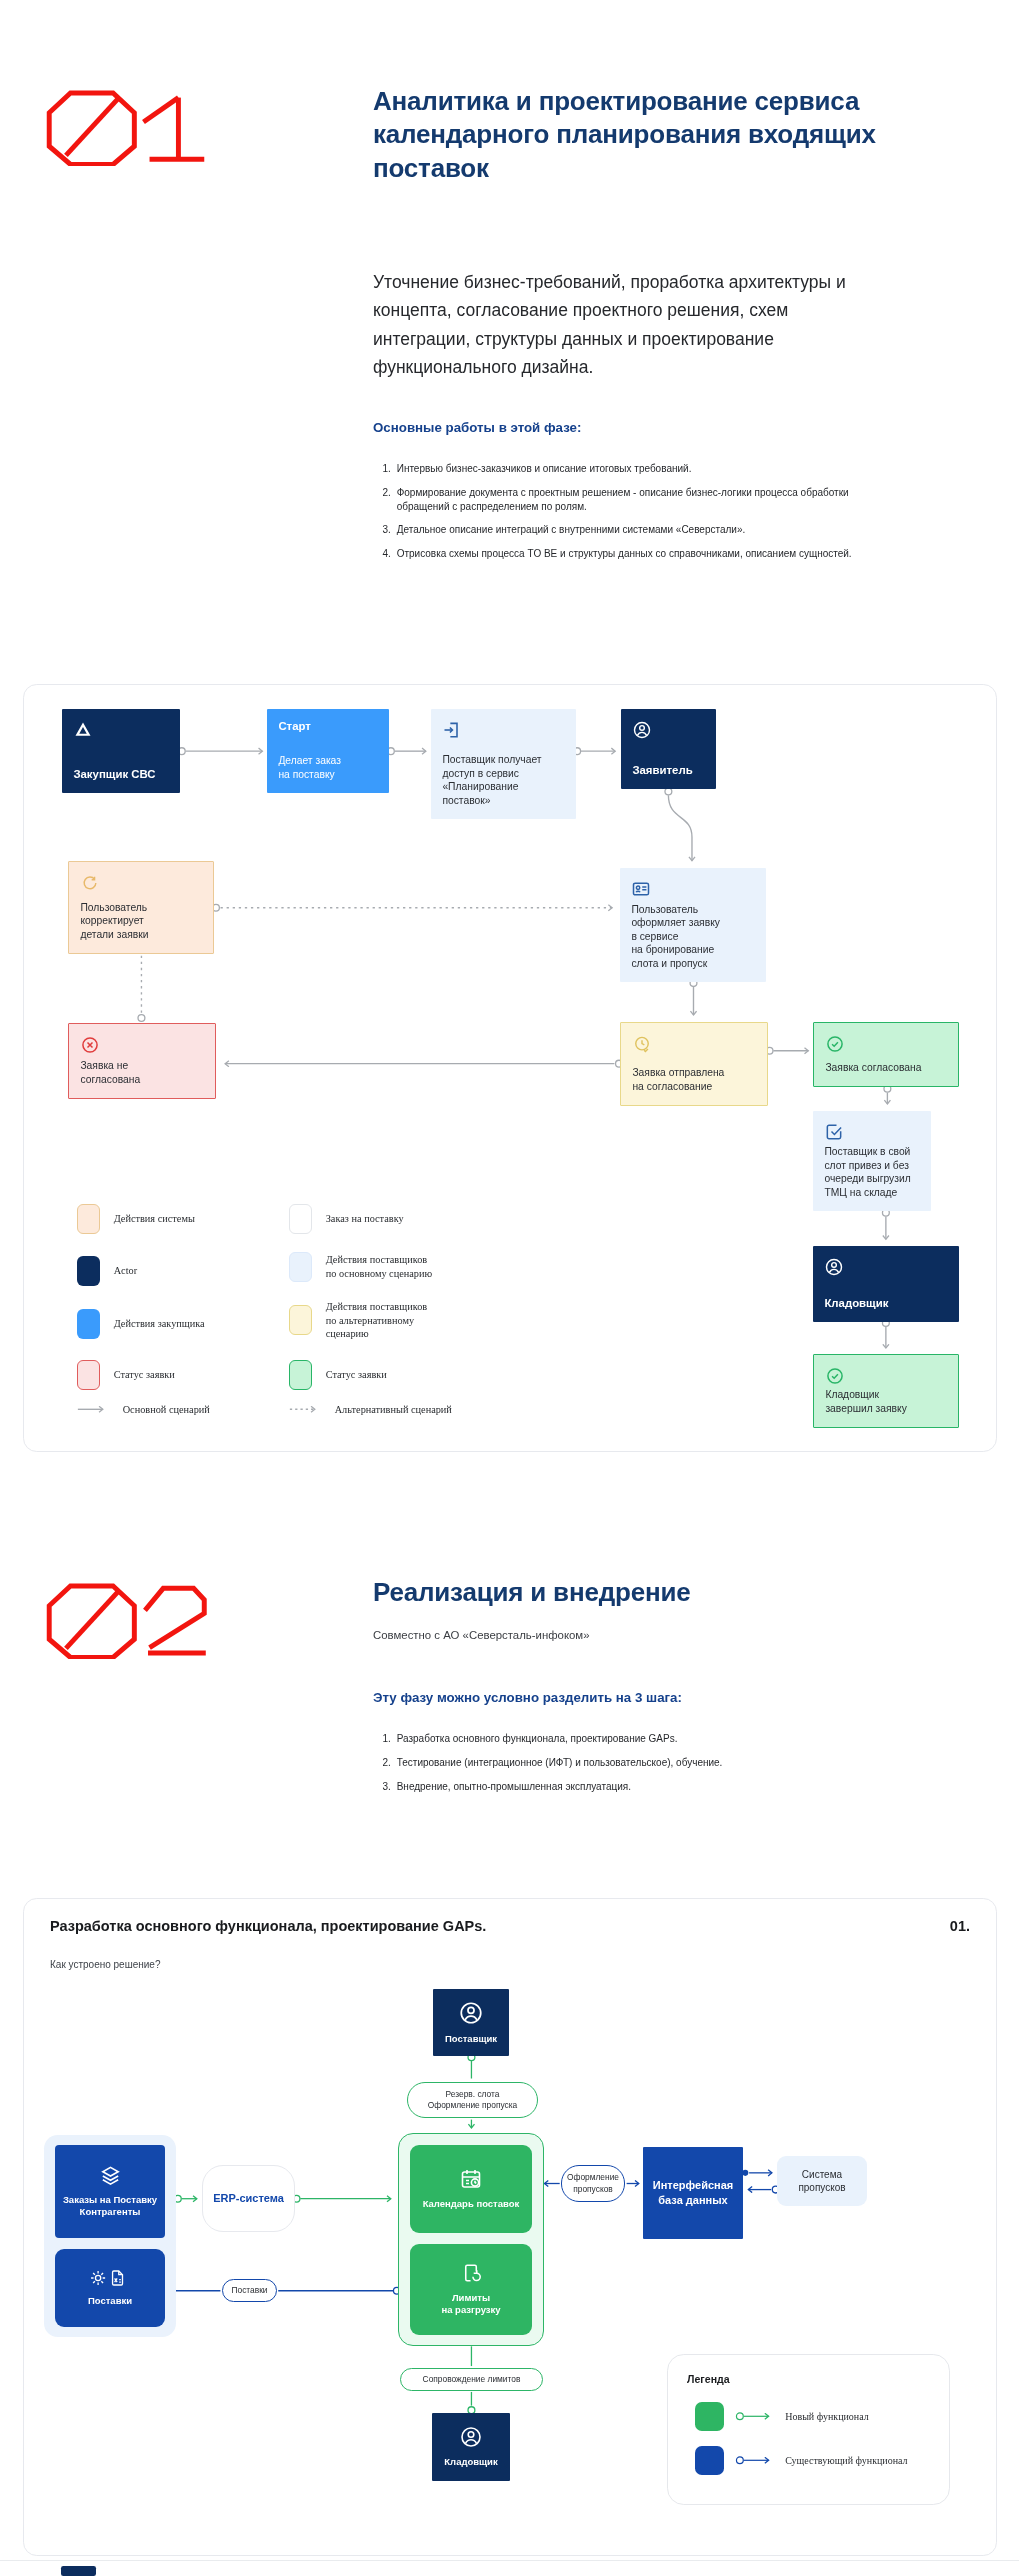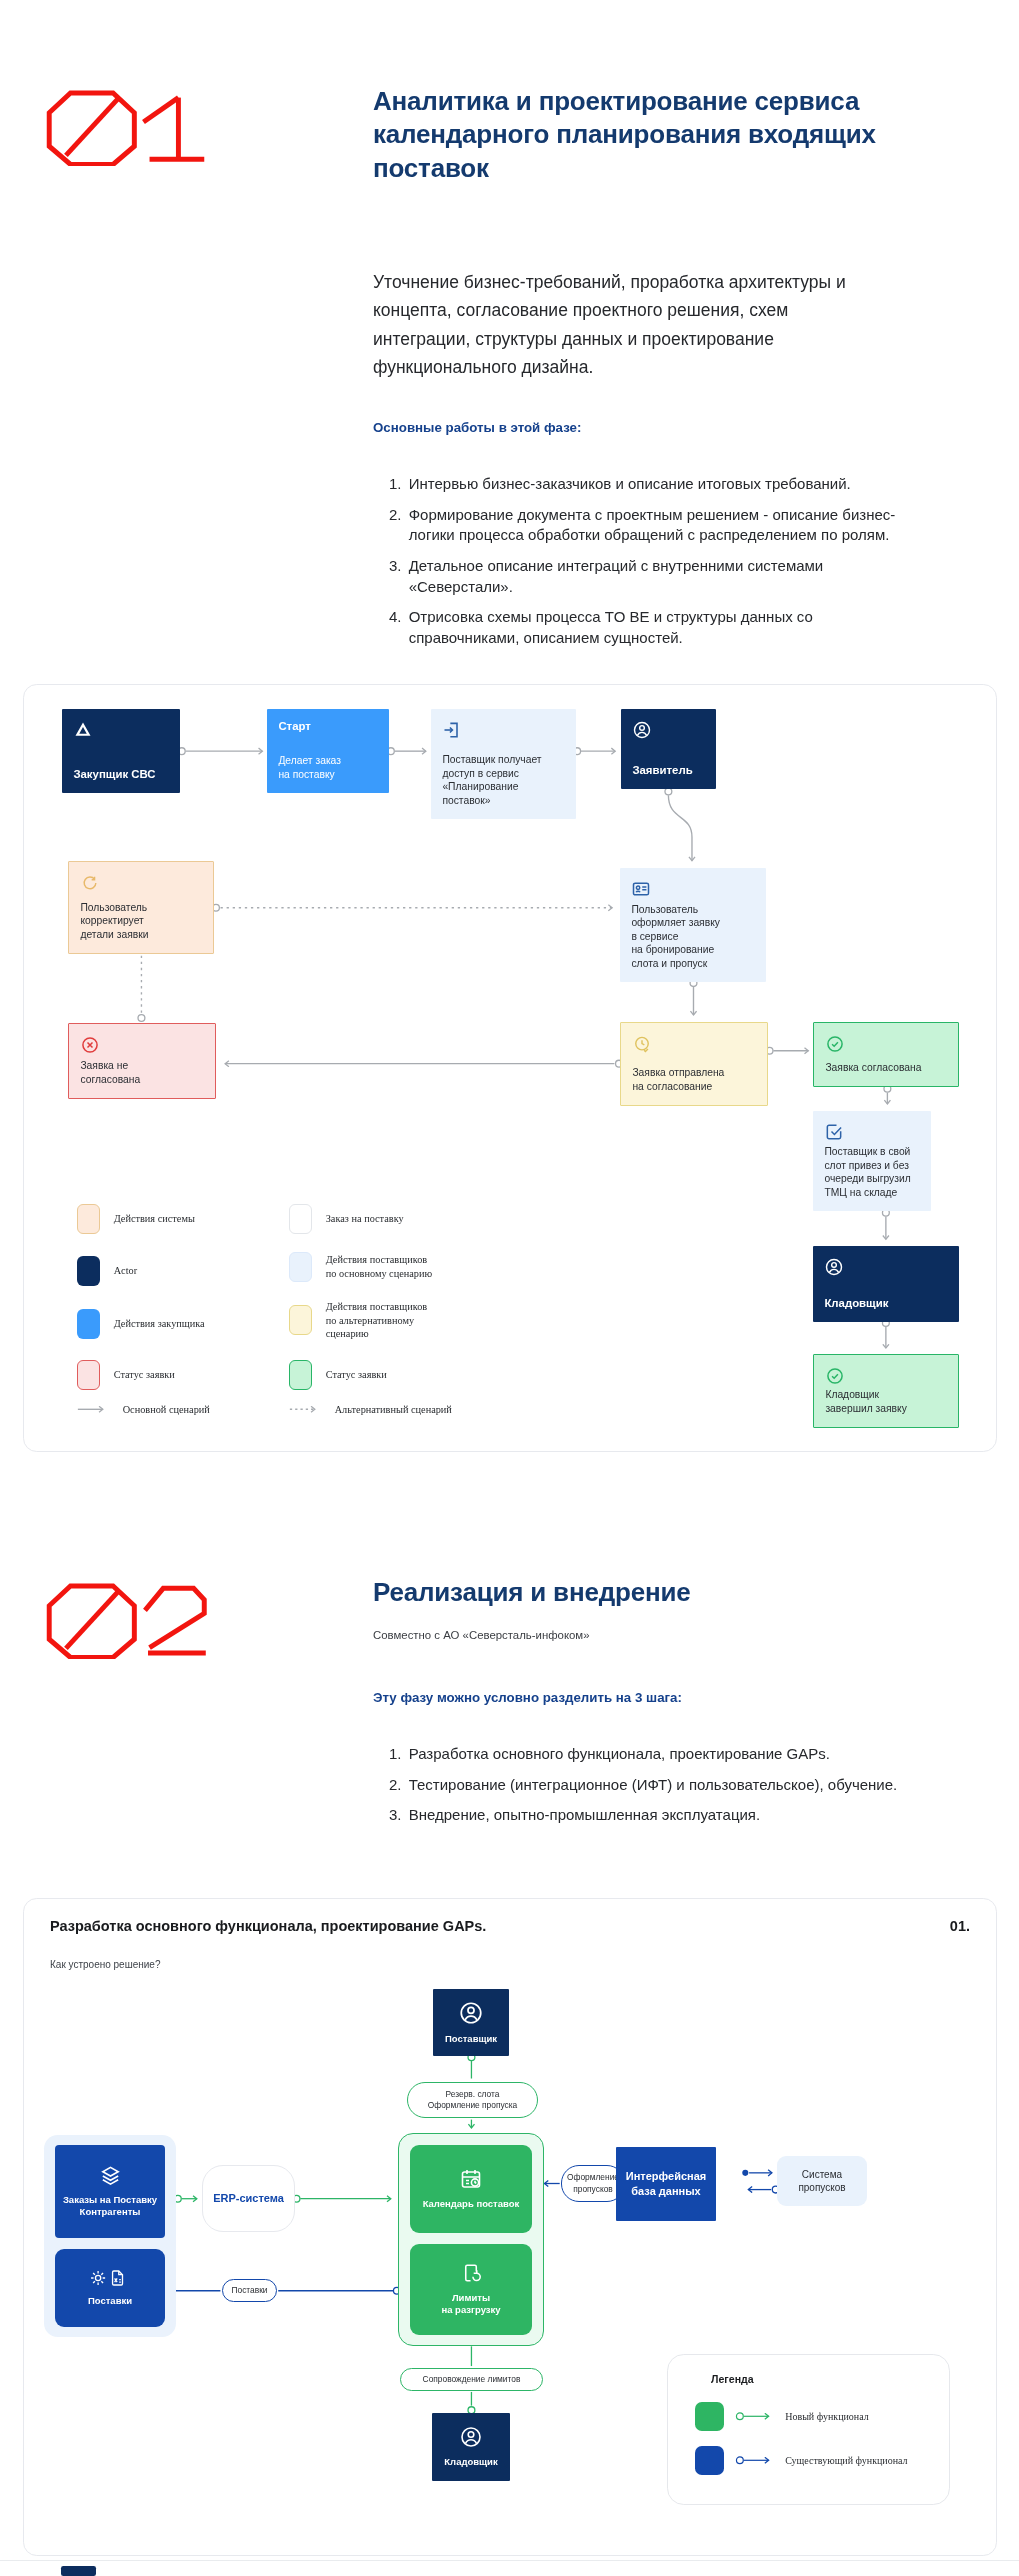--- a/index.html
+++ b/index.html
@@ -6,21 +6,21 @@
   body{width:1019px;height:2576px;font-family:"Liberation Sans","DejaVu Sans",sans-serif;color:#26282c;position:relative;overflow:hidden;}
   .page{position:absolute;inset:0;}
   .abs{position:absolute;}
   .sr{position:absolute;width:0.8px;height:0.8px;overflow:hidden;clip:rect(0 0 0 0);}
 
   
   .big-title{font-size:26px;line-height:1.28;font-weight:bold;color:#143a6e;letter-spacing:-0.2px;margin:0;}
   .intro{font-size:17.5px;line-height:1.62;color:#26282c;margin:0;}
   .bluehead{font-size:13.3px;font-weight:bold;color:#15418c;margin:0;}
   .subtle{font-size:11.4px;color:#3a3d42;margin:0;}
-  ol.tasks{margin:16px;padding-left:16.7px;font-size:15px;line-height:1.38;color:#26282c;}
+  ol.tasks{margin:4px;padding-left:16.7px;font-size:10px;line-height:1.38;color:#26282c;}
   ol.tasks li{margin-bottom:10px;padding-left:3px;}
 
   
   .card{position:absolute;background:#fff;border:1.1px solid #e7e9ee;border-radius:13.7px;box-sizing:border-box;}
   .wires{position:absolute;left:0;top:0;pointer-events:none;}
 
   
   .node{position:absolute;box-sizing:border-box;border-radius:1px;padding:11.4px;display:flex;flex-direction:column;justify-content:space-between;}
   .node .nlabel{font-size:10.3px;line-height:1.32;white-space:pre-line;color:#2b2e33;}
   .navy{background:#0c2d5e;}
@@ -63,21 +63,21 @@
   .sw-peach{background:#fdeadc;border:1.1px solid #ebc995;}
   .sw-navy{background:#0c2d5e;}
   .sw-blue{background:#3a9bfc;}
   .sw-pink{background:#fbe3e3;border:1.1px solid #e05c5c;}
   .sw-white{background:#fff;border:1.1px solid #e3e6ea;}
   .sw-lb{background:#e9f2fc;border:1.1px solid #dce9fa;}
   .sw-yel{background:#fcf5da;border:1.1px solid #e8d88a;}
   .sw-grn{background:#c7f3d7;border:1.1px solid #28b567;}
 
   .lg2{position:absolute;border:1.1px solid #e6e8ec;border-radius:16.7px;box-sizing:border-box;}
-  .lg2-title{position:absolute;left:43px;top:18px;font-size:10.6px;font-weight:bold;color:#1b1d20;}
+  .lg2-title{position:absolute;left:19px;top:18px;font-size:10.6px;font-weight:bold;color:#1b1d20;}
   .lg2row{position:absolute;display:flex;align-items:center;gap:10.6px;}
   .lg2row .swatch2{width:29px;height:29px;border-radius:6.8px;flex:0 0 auto;}
   .lg2row .lgtext{font-size:10px;}
 
   .card2-title{position:absolute;left:26px;top:19px;font-size:14.5px;font-weight:bold;color:#191b1e;}
   .card2-index{position:absolute;right:26px;top:19px;font-size:14.5px;font-weight:bold;color:#191b1e;}
   .card2-q{position:absolute;left:26px;top:60px;font-size:10px;color:#3f434a;}
 
   .footer-divider{position:absolute;left:0;top:2560px;width:1019px;height:1.1px;background:#e9ebee;}
   .footer-frag{position:absolute;left:61px;top:2566px;width:35px;height:10px;background:#0c2d5e;border-radius:2.3px;}
@@ -460,21 +460,21 @@
       </span>
       <span class="nlabel">Лимиты
 на разгрузку</span>
     </div>
 
     <div class="pill b" style="left:198px;top:380px;width:55px;height:23px">Поставки</div>
 
     <div class="pill b" style="left:537px;top:266px;width:64px;height:37px">Оформление
 пропусков</div>
 
-    <div class="node royal cnode interf" style="left:592px;top:248px;width:100px;height:74px">
+    <div class="node royal cnode interf" style="left:619px;top:248px;width:100px;height:92px">
       <span class="nlabel">Интерфейсная
 база данных</span>
     </div>
 
     <div class="node sistema cnode" style="left:753px;top:257px;width:90px;height:50px">
       <span class="nlabel">Система
 пропусков</span>
     </div>
 
     <div class="pill g" style="left:376px;top:469px;width:143px;height:23px">Сопровождение лимитов</div>

